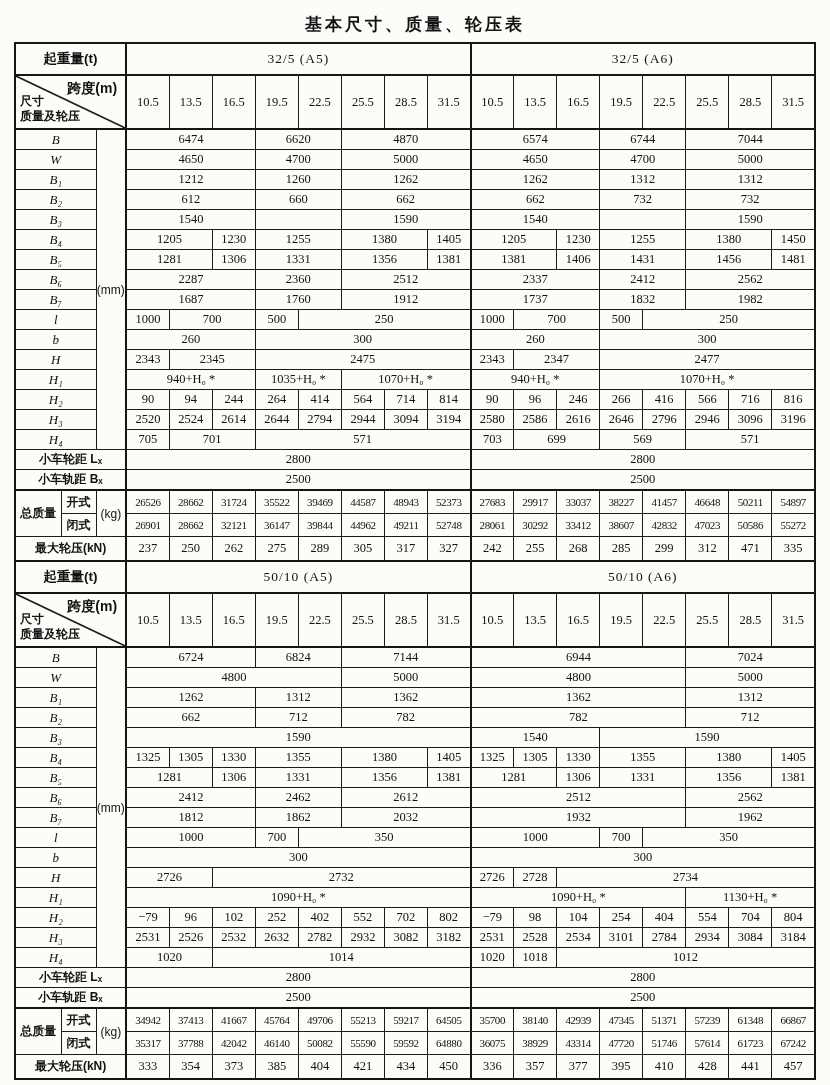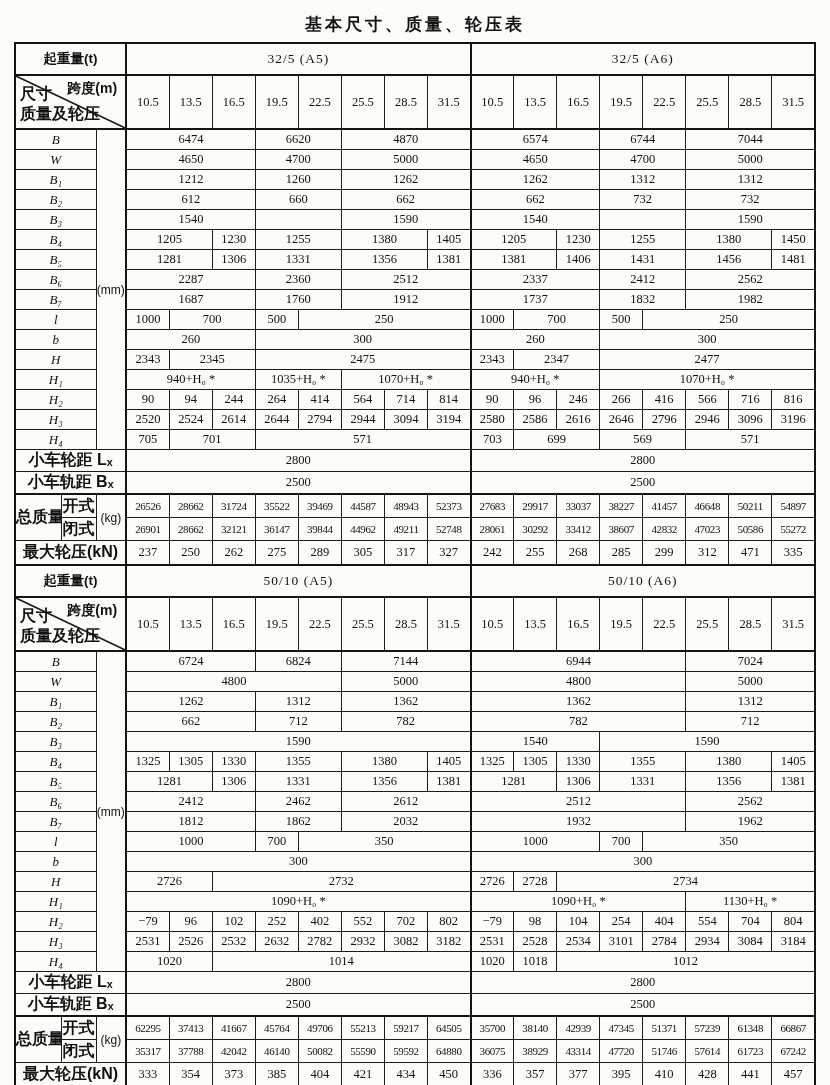--- a/index.html
+++ b/index.html
@@ -13,40 +13,40 @@
   }
   table{
     border-collapse:collapse;table-layout:fixed;margin:0 auto;
     border:2px solid #151515;width:802px;
   }
   td{
     border:1px solid #1c1c1c;text-align:center;vertical-align:middle;
     font-family:"Liberation Serif",serif;font-size:12.5px;
     padding:0;height:19px;overflow:hidden;white-space:nowrap;
   }
-  td.zh{font-family:"Liberation Sans",sans-serif;font-weight:bold;font-size:16px;}
+  td.zh{font-family:"Liberation Sans",sans-serif;font-weight:bold;font-size:12px;}
   td.cap{height:30px;font-size:13.5px;font-family:"Liberation Serif",serif;letter-spacing:1px;margin-top:20px;}
   td.cap.zh{font-family:"Liberation Sans",sans-serif;letter-spacing:0;}
   td.var{font-style:italic;font-size:13px;font-family:"Liberation Serif",serif;}
   td.unit{font-weight:normal;font-size:12px;}
   tr.spansrow td{height:52px;}
   tr.massrow td{height:22px;}
   tr.massrow td.mval{font-size:11px;letter-spacing:-0.4px;}
   tr.wheelrow td{height:23px;}
   .thick-r{border-right:2px solid #151515;}
   .thick-b{border-bottom:2px solid #151515;}
   td.diag{position:relative;padding:0;}
   td.diag svg{position:absolute;left:0;top:0;width:100%;height:100%;}
   td.diag .sl{
     position:absolute;top:4px;right:8px;font-weight:bold;font-size:14px;
     font-family:"Liberation Sans",sans-serif;
   }
   td.diag .dl{
     position:absolute;bottom:4px;left:4px;text-align:left;font-weight:bold;
-    font-size:16px;line-height:1.25;font-family:"Liberation Sans",sans-serif;
+    font-size:12px;line-height:1.25;font-family:"Liberation Sans",sans-serif;
   }
   .footnote{
     font-size:13px;padding:8px 0 0 16px;font-family:"Liberation Sans",sans-serif;
   }
 </style>
 </head>
 <body>
 
 <div class="title">基本尺寸、质量、轮压表</div>
 
@@ -538,21 +538,21 @@
       </tr>
       <tr>
         <td colspan="3" class="zh thick-r thick-b">小车轨距 Bₓ</td>
         <td colspan="8" class="thick-r thick-b">2500</td>
         <td colspan="8" class="thick-b">2500</td>
       </tr>
       <tr class="massrow">
         <td rowspan="2" class="zh">总质量</td>
         <td class="zh">开式</td>
         <td rowspan="2" class="zh unit thick-r">(kg)</td>
-        <td class="mval">62295</td>
+        <td class="mval">34942</td>
         <td class="mval">37413</td>
         <td class="mval">41667</td>
         <td class="mval">45764</td>
         <td class="mval">49706</td>
         <td class="mval">55213</td>
         <td class="mval">59217</td>
         <td class="mval thick-r">64505</td>
         <td class="mval">35700</td>
         <td class="mval">38140</td>
         <td class="mval">42939</td>

